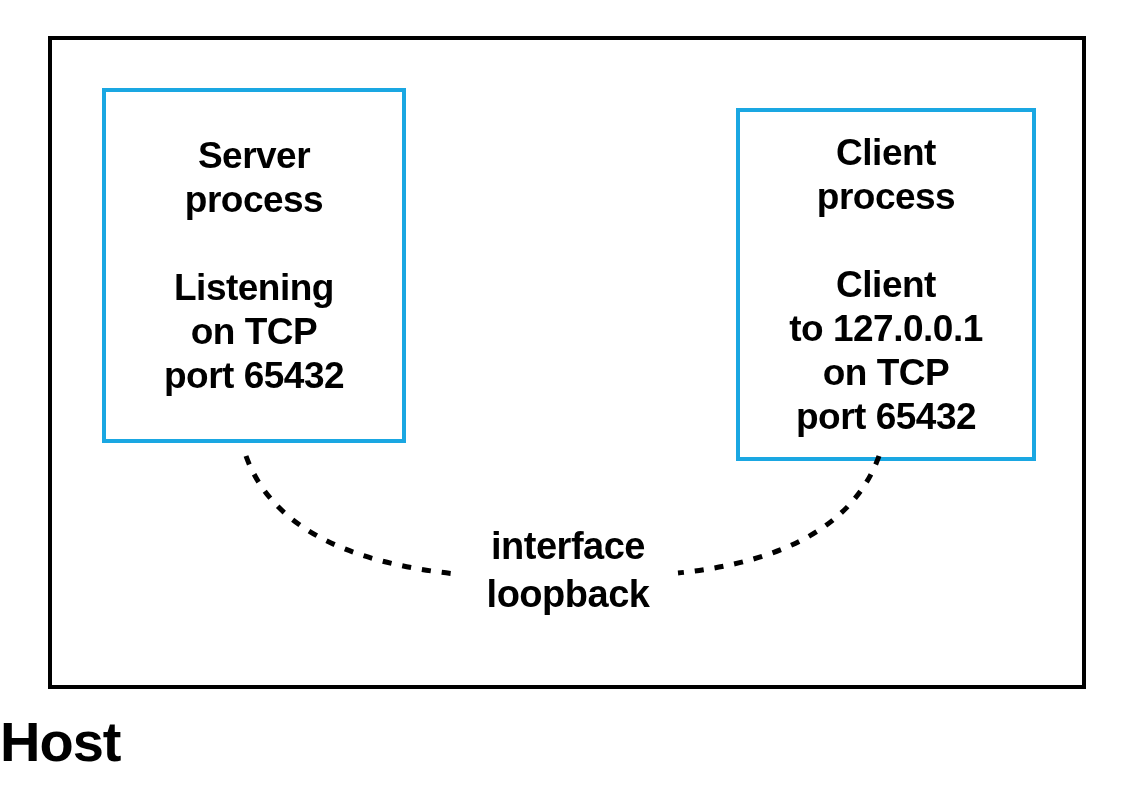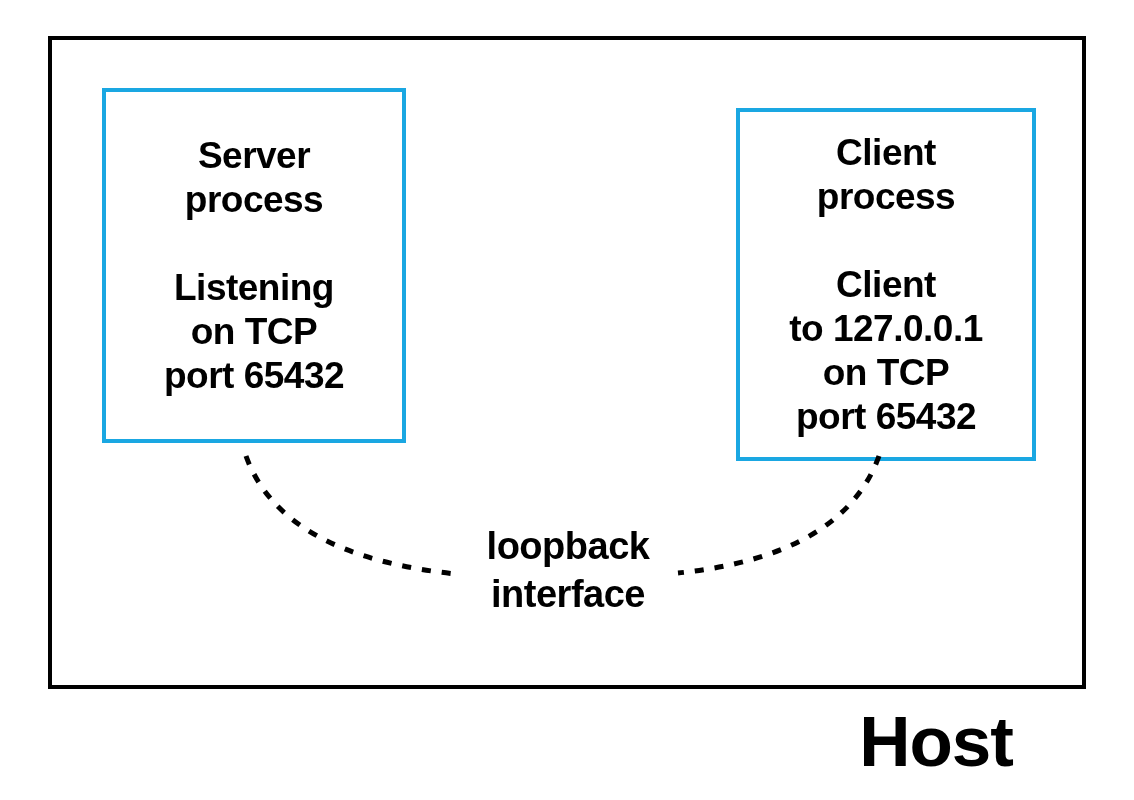--- a/index.html
+++ b/index.html
@@ -78,23 +78,23 @@
   .loopback-label .line {
     height: 48px;
     line-height: 48px;
     white-space: nowrap;
   }
   .host-label {
     position: absolute;
     left: 0;
     top: 702px;
     width: 1013px;
-    text-align: right;
+    text-align: left;
     font-weight: 700;
-    font-size: 71px;
+    font-size: 56px;
     line-height: 80px;
     letter-spacing: -1px;
   }
 </style>
 </head>
 <body>
 
 <div class="canvas">
 
   <div class="host-box"></div>
@@ -117,19 +117,19 @@
     <div class="line">on TCP</div>
     <div class="line">port 65432</div>
   </div>
 
   <svg class="curves-svg" viewBox="0 0 1134 800" xmlns="http://www.w3.org/2000/svg">
     <path d="M 246 456 Q 282 556 456 574" fill="none" stroke="#000000" stroke-width="5" stroke-dasharray="9 11"></path>
     <path d="M 879 456 Q 843 556 678 573" fill="none" stroke="#000000" stroke-width="5" stroke-dasharray="9 11"></path>
   </svg>
 
   <div class="loopback-label">
+    <div class="line">interface</div>
     <div class="line">loopback</div>
-    <div class="line">interface</div>
   </div>
 
   <div class="host-label">Host</div>
 
 </div>
 
 </body></html>

